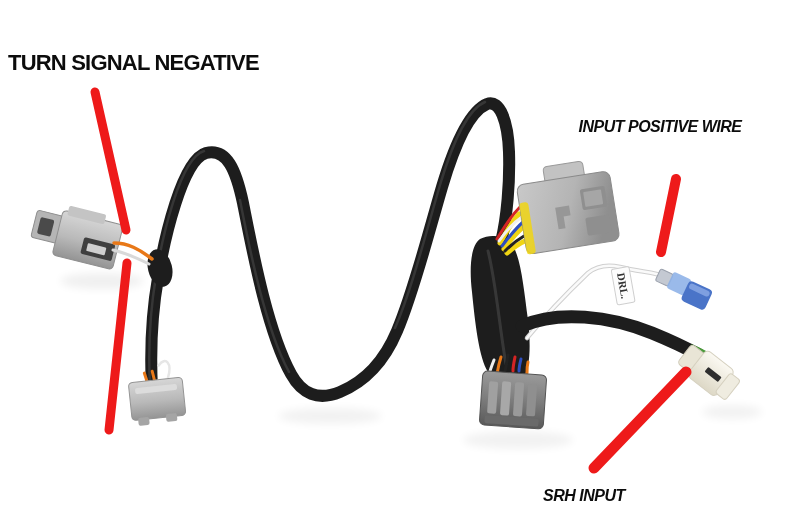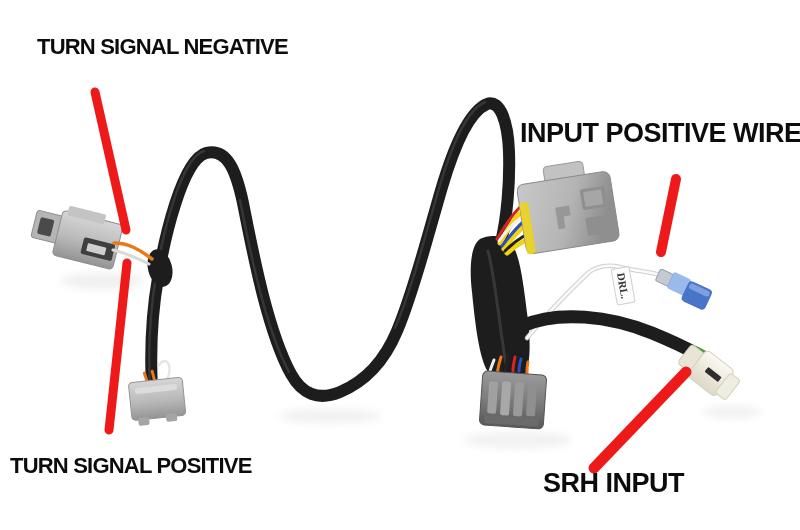--- a/index.html
+++ b/index.html
@@ -5,21 +5,21 @@
   html,body{margin:0;padding:0;background:#ffffff;}
   .stage{
     position:relative;width:800px;height:530px;background:#ffffff;overflow:hidden;
     font-family:"Liberation Sans", sans-serif;
   }
   .stage svg{position:absolute;left:0;top:0;}
   .label{
     position:absolute;font-weight:bold;color:#0c0c0c;white-space:nowrap;
     letter-spacing:-0.8px;font-size:22px;line-height:1.05;
   }
-  .label.small{font-size:27px;letter-spacing:-0.5px;}
+  .label.small{font-size:16px;letter-spacing:-0.5px;font-style:italic;}
   .label-center{text-align:center;}
   .shadow{filter:blur(4px);}
 </style>
 </head>
 <body>
 
 <div class="stage">
 
   <svg width="800" height="530" viewBox="0 0 800 530">
     <defs>
@@ -148,22 +148,21 @@
     </g>
 
     <g stroke="#ee1a1a" stroke-linecap="round" fill="none">
       <path d="M 95 92 L 126 230" stroke-width="9" stroke="#ee1a1a"></path>
       <path d="M 127 263 L 109 430" stroke-width="9" stroke="#ee1a1a"></path>
       <path d="M 676 179 L 661 252" stroke-width="10" stroke="#ee1a1a"></path>
       <path d="M 594 468 L 686 372" stroke-width="11" stroke="#ee1a1a"></path>
     </g>
   </svg>
 
-  <div class="label" style="left:8px; top:35px;margin-left:29px;">TURN SIGNAL NEGATIVE</div>
+  <div class="label" style="left:8px; top:51px;">TURN SIGNAL NEGATIVE</div>
 
-  <div class="label" style="left:10px; top:454px;">TURN SIGNAL POSITIVE</div>
 
   <div class="label small label-center" style="left:520px; top:119px; width:280px;">
     <div>INPUT POSITIVE WIRE</div>
   </div>
 
-  <div class="label small" style="left:543px; top:469px;">SRH INPUT</div>
+  <div class="label small" style="left:543px; top:488px;">SRH INPUT</div>
 </div>
 
 </body></html>

